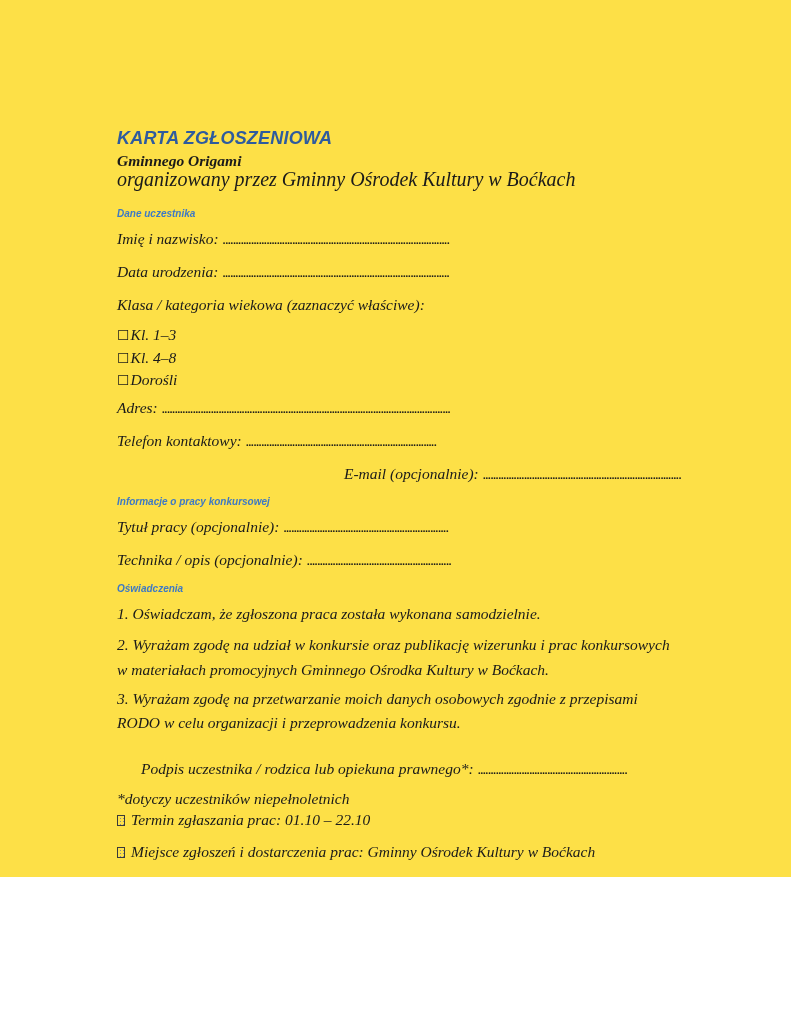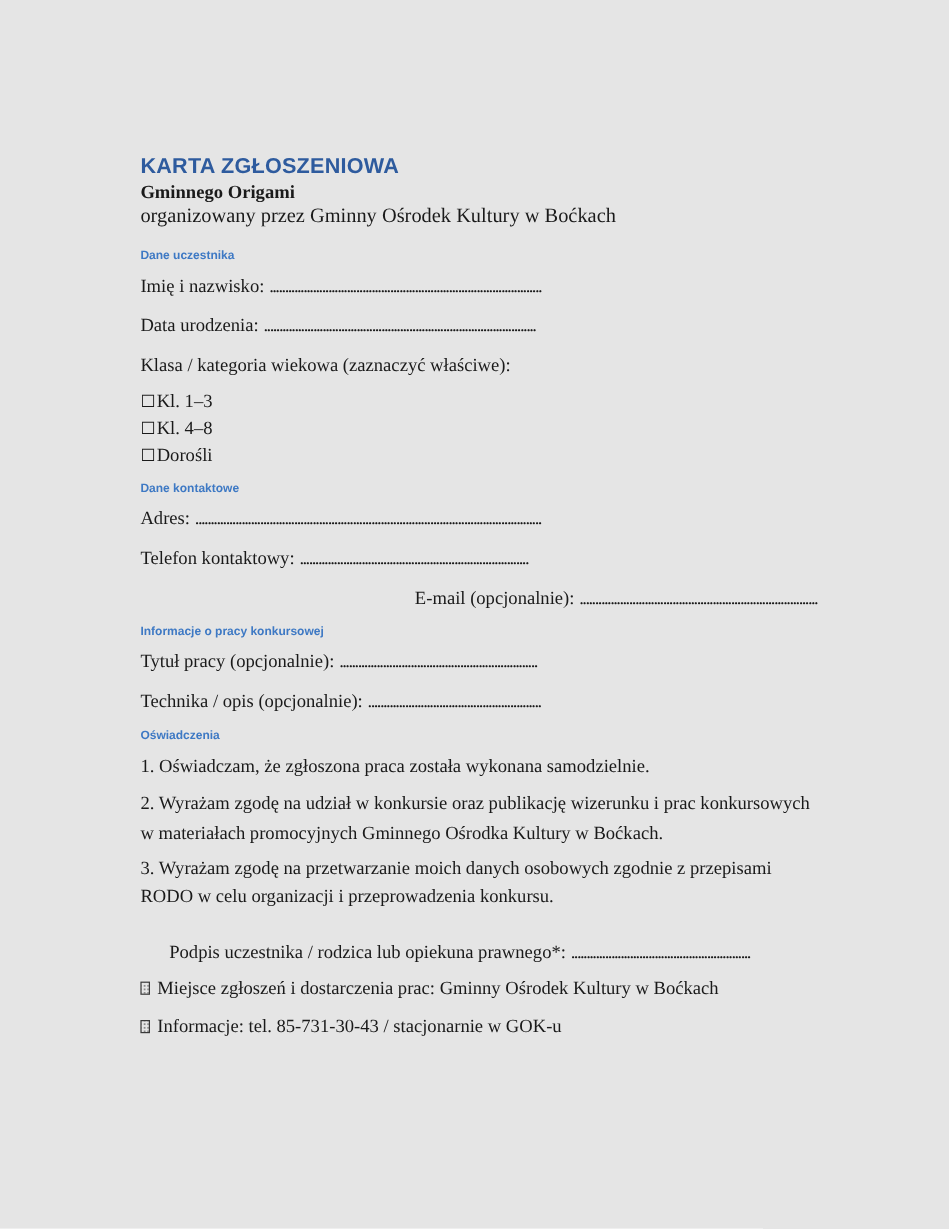--- a/index.html
+++ b/index.html
@@ -1,43 +1,44 @@
 <!DOCTYPE html>
 <html><head>
 <meta charset="utf-8">
 <style>
   * { margin: 0; padding: 0; box-sizing: border-box; }
   html, body { background: #ffffff; }
   .page {
     position: relative;
     width: 791px;
-    height: 1024px;
-    background: #e5e5e5;
+    height: 877px;
+    background: #fde047;
     padding: 127px 110px 0 117px;
     font-family: "Liberation Serif", serif;
     font-size: 15.5px;
     color: #1a1a1a;
     overflow: hidden;
+    font-style: italic;
   }
   h1.doc-title {
     font-family: "Liberation Sans", sans-serif;
     font-weight: 700;
     font-size: 18px;
     line-height: 22px;
     color: #2E5B9E;
     margin: 0 0 2px 0;
     letter-spacing: 0.2px;
   }
   p.subtitle {
     font-weight: 700;
     font-size: 15.5px;
     line-height: 19px;
   }
   p.orgline {
-    font-size: 17px;
+    font-size: 20px;
     line-height: 19px;
     margin: 0 0 14px 0;
   }
   h2.sec {
     font-family: "Liberation Sans", sans-serif;
     font-weight: 700;
     font-size: 10px;
     line-height: 21px;
     color: #3E79C4;
     margin: 0 0 4px 0;
@@ -91,21 +92,20 @@
     <span class="lbl">Data urodzenia:</span><span class="dots">........................................................................................</span>
   </p>
   <p class="lead">Klasa / kategoria wiekowa (zaznaczyć właściwe):</p>
 
   <div class="checks">
     <span class="checkrow"><span class="cb">☐</span><span>Kl. 1–3</span></span>
     <span class="checkrow"><span class="cb">☐</span><span>Kl. 4–8</span></span>
     <span class="checkrow"><span class="cb">☐</span><span>Dorośli</span></span>
   </div>
 
-  <h2 class="sec">Dane kontaktowe</h2>
   <p class="field">
     <span class="lbl">Adres:</span><span class="dots">................................................................................................................</span>
   </p>
   <p class="field">
     <span class="lbl">Telefon kontaktowy:</span><span class="dots">..........................................................................</span>
   </p>
   <p class="field mb7">
     <span class="lbl">E-mail (opcjonalnie):</span><span class="dots">.............................................................................</span>
   </p>
 
@@ -119,20 +119,26 @@
 
   <h2 class="sec">Oświadczenia</h2>
   <p class="decl1">1. Oświadczam, że zgłoszona praca została wykonana samodzielnie.</p>
   <p class="decl2">2. Wyrażam zgodę na udział w konkursie oraz publikację wizerunku i prac konkursowych w materiałach promocyjnych Gminnego Ośrodka Kultury w Boćkach.</p>
   <p class="decl3">3. Wyrażam zgodę na przetwarzanie moich danych osobowych zgodnie z przepisami RODO w celu organizacji i przeprowadzenia konkursu.</p>
 
   <p class="sig">
     <span class="lbl">Podpis uczestnika / rodzica lub opiekuna prawnego*:</span><span class="dots">..........................................................</span>
   </p>
 
+  <div class="notes">
+    <div>*dotyczy uczestników niepełnoletnich</div>
+    <div>
+      <span class="tofu"></span><span>Termin zgłaszania prac: 01.10 – 22.10</span>
+    </div>
+  </div>
 
   <p class="infoline-p">
     <span class="tofu"></span><span>Miejsce zgłoszeń i dostarczenia prac: Gminny Ośrodek Kultury w Boćkach</span>
   </p>
 
   <p class="infoline-p">
     <span class="tofu"></span><span>Informacje: tel. 85-731-30-43 / stacjonarnie w GOK-u</span>
   </p>
 
 </div>

